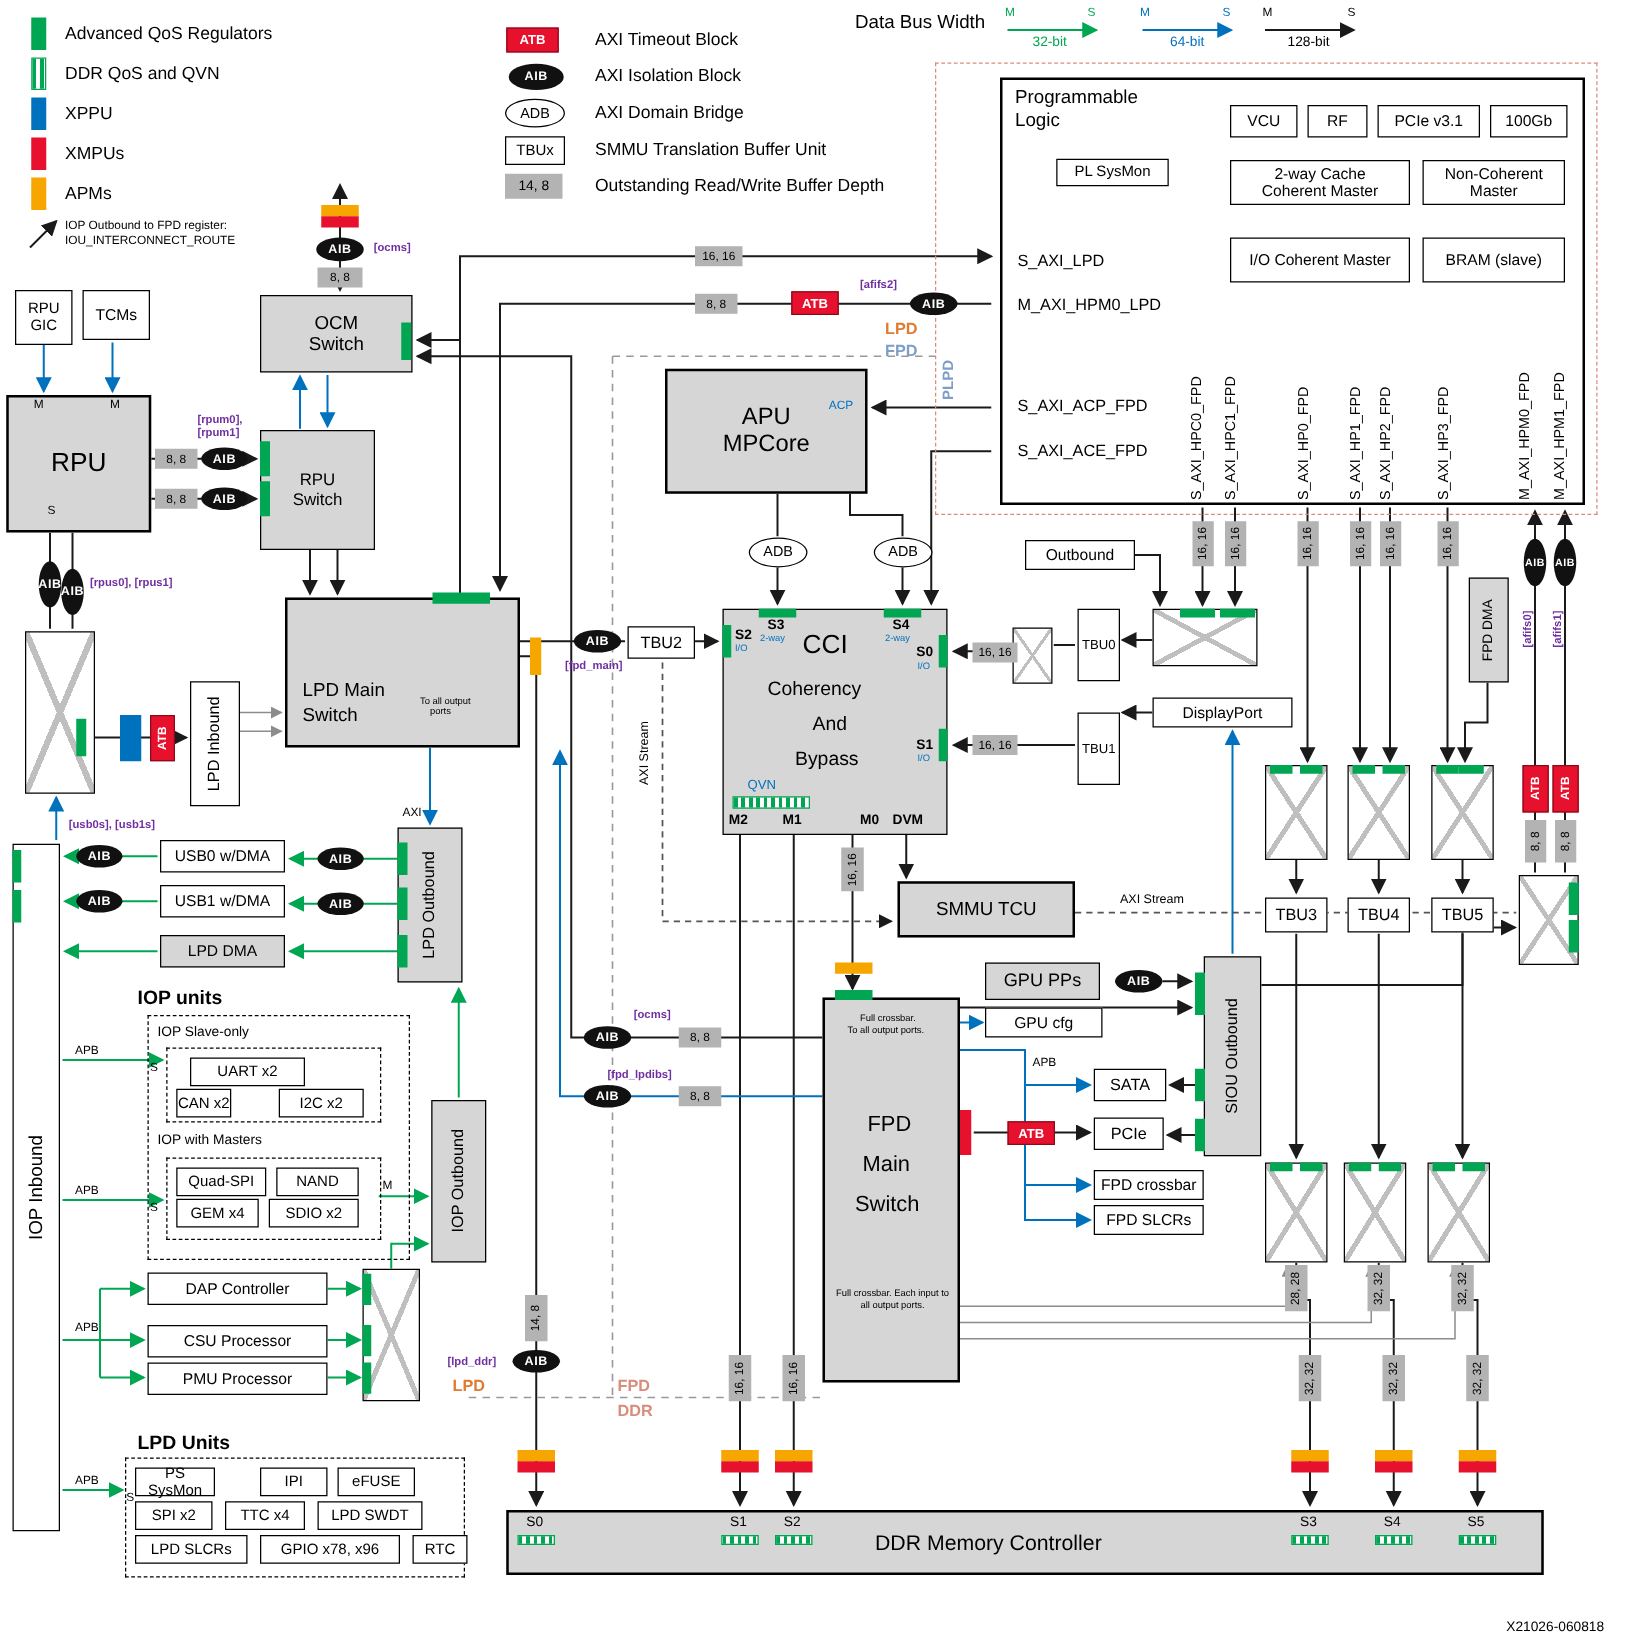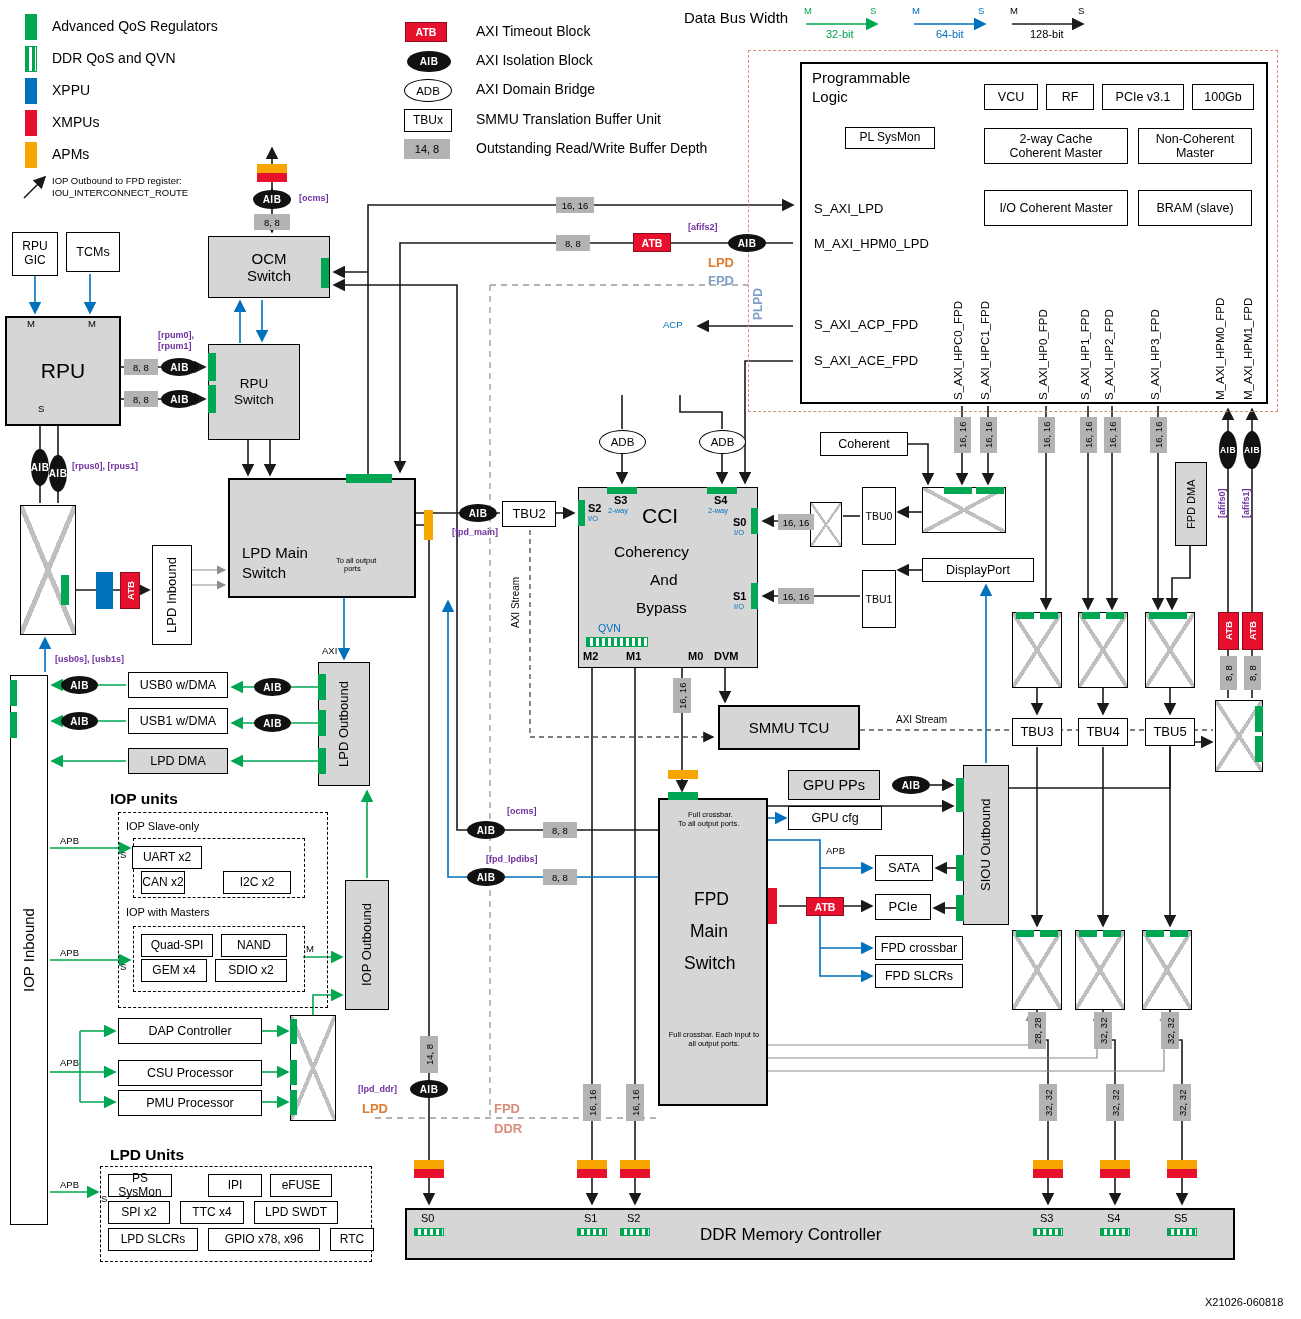--- a/index.html
+++ b/index.html
@@ -286,20 +286,24 @@
 <div class="lbl" style="left:242px;top:565px;font-size:15px">Switch</div>
 <div class="lbl tiny" style="left:336px;top:556px">To all output</div>
 <div class="lbl tiny" style="left:344px;top:564px">ports</div>
 <div class="bar bg-g" style="left:346px;top:474px;width:46px;height:9px"></div>
 <div class="bar bg-o" style="left:424px;top:510px;width:9px;height:30px"></div>
 
 <div class="aib" style="left:459px;top:504px;width:38px;height:18px">AIB</div>
 <div class="gate" style="left:452px;top:527px">[fpd_main]</div>
 <div class="box" style="left:502px;top:501px;width:54px;height:26px;font-size:13px">TBU2</div>
 
+<div class="box gbox b2" style="left:532px;top:295px;width:162px;height:100px;font-size:19px">
+  <span>APU</span>
+  <span>MPCore</span>
+</div>
 <div class="lbl blue" style="left:663px;top:320px;font-size:9.5px">ACP</div>
 <div class="adb" style="left:599px;top:430px;width:47px;height:24px">ADB</div>
 <div class="adb" style="left:699px;top:430px;width:47px;height:24px">ADB</div>
 
 <div class="box gbox" style="left:578px;top:487px;width:180px;height:181px"></div>
 <div class="bar bg-g" style="left:607px;top:487px;width:30px;height:7px"></div>
 <div class="bar bg-g" style="left:707px;top:487px;width:30px;height:7px"></div>
 <div class="bar bg-g" style="left:578px;top:500px;width:7px;height:26px"></div>
 <div class="bar bg-g" style="left:751px;top:508px;width:7px;height:26px"></div>
 <div class="bar bg-g" style="left:751px;top:583px;width:7px;height:26px"></div>
@@ -333,21 +337,21 @@
 <div class="atb" style="left:633px;top:233px;width:38px;height:19px">ATB</div>
 <div class="gate" style="left:688px;top:222px">[afifs2]</div>
 <div class="aib" style="left:728px;top:234px;width:38px;height:18px">AIB</div>
 
 <div class="box gbox b2" style="left:718px;top:705px;width:142px;height:45px;font-size:15px">SMMU TCU</div>
 <div class="lbl vt xs" style="left:510px;top:548px;height:80px;font-size:10px">AXI Stream</div>
 <div class="lbl xs" style="left:896px;top:714px;font-size:10px">AXI Stream</div>
 <div class="box xb" style="left:810px;top:502px;width:32px;height:45px"></div>
 <div class="box" style="left:862px;top:487px;width:34px;height:58px;font-size:10.5px">TBU0</div>
 <div class="box" style="left:862px;top:570px;width:34px;height:58px;font-size:10.5px">TBU1</div>
-<div class="box" style="left:820px;top:432px;width:88px;height:24px;font-size:12.5px">Coherent</div>
+<div class="box" style="left:820px;top:432px;width:88px;height:24px;font-size:12.5px">Outbound</div>
 <div class="box xb" style="left:922px;top:487px;width:84px;height:46px"></div>
 <div class="bar bg-g" style="left:944px;top:487px;width:28px;height:7px"></div>
 <div class="bar bg-g" style="left:976px;top:487px;width:28px;height:7px"></div>
 <div class="box" style="left:922px;top:558px;width:112px;height:24px;font-size:12.5px">DisplayPort</div>
 
 <div class="dbg vt" style="left:954px;top:417px;width:17px;height:36px">16, 16</div>
 <div class="dbg vt" style="left:980px;top:417px;width:17px;height:36px">16, 16</div>
 <div class="dbg vt" style="left:1038px;top:417px;width:17px;height:36px">16, 16</div>
 <div class="dbg vt" style="left:1080px;top:417px;width:17px;height:36px">16, 16</div>
 <div class="dbg vt" style="left:1104px;top:417px;width:17px;height:36px">16, 16</div>
@@ -438,21 +442,21 @@
 <div class="lbl xs" style="left:322px;top:646px">AXI</div>
 <div class="box gbox vt" style="left:318px;top:662px;width:52px;height:124px;font-size:13px">LPD Outbound</div>
 <div class="bar bg-g" style="left:318px;top:674px;width:8px;height:26px"></div>
 <div class="bar bg-g" style="left:318px;top:710px;width:8px;height:26px"></div>
 <div class="bar bg-g" style="left:318px;top:748px;width:8px;height:26px"></div>
 
 <div class="lbl" style="left:110px;top:790px;font-size:15.5px;font-weight:bold">IOP units</div>
 <div class="dashbox" style="left:118px;top:812px;width:210px;height:196px"></div>
 <div class="lbl sm" style="left:126px;top:820px">IOP Slave-only</div>
 <div class="dashbox" style="left:133px;top:838px;width:172px;height:60px"></div>
-<div class="box" style="left:132px;top:846px;width:70px;height:23px;font-size:12px">UART x2</div>
+<div class="box" style="left:152px;top:846px;width:92px;height:23px;font-size:12px">UART x2</div>
 <div class="box" style="left:141px;top:871px;width:44px;height:23px;font-size:12px">CAN x2</div>
 <div class="box" style="left:223px;top:871px;width:68px;height:23px;font-size:12px">I2C x2</div>
 <div class="lbl sm" style="left:126px;top:906px">IOP with Masters</div>
 <div class="dashbox" style="left:133px;top:926px;width:172px;height:66px"></div>
 <div class="box" style="left:141px;top:934px;width:72px;height:23px;font-size:12px">Quad-SPI</div>
 <div class="box" style="left:221px;top:934px;width:66px;height:23px;font-size:12px">NAND</div>
 <div class="box" style="left:141px;top:959px;width:66px;height:23px;font-size:12px">GEM x4</div>
 <div class="box" style="left:215px;top:959px;width:72px;height:23px;font-size:12px">SDIO x2</div>
 <div class="lbl xs" style="left:60px;top:836px">APB</div>
 <div class="lbl xs" style="left:120px;top:850px">S</div>

